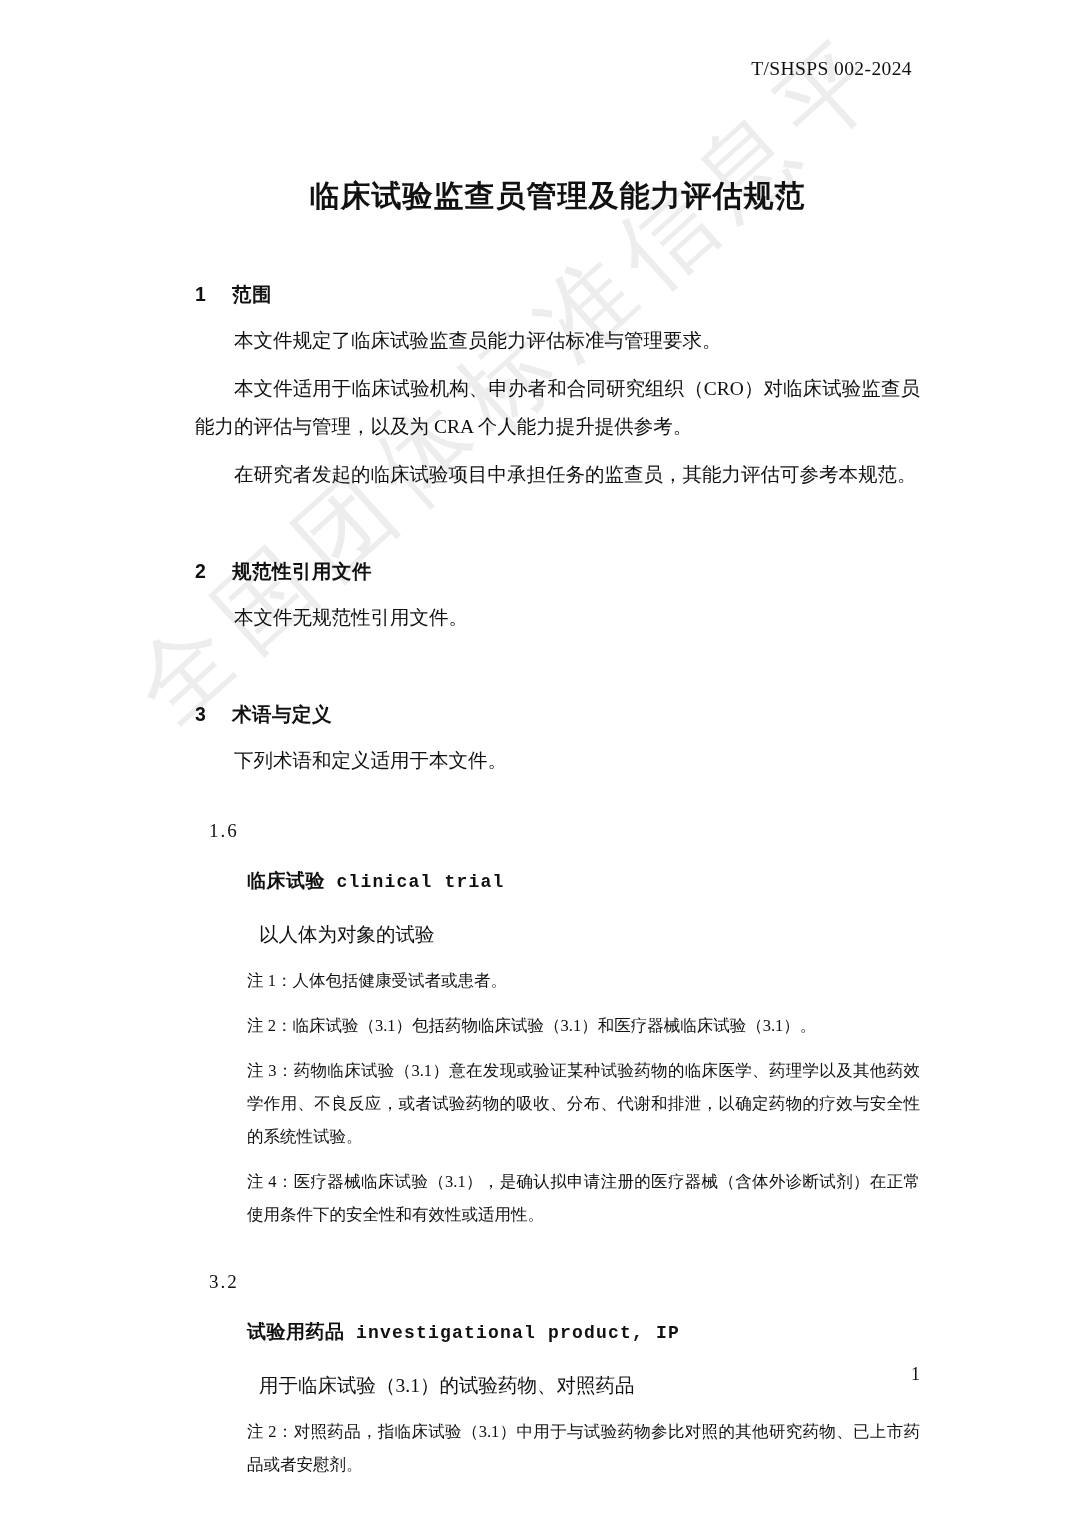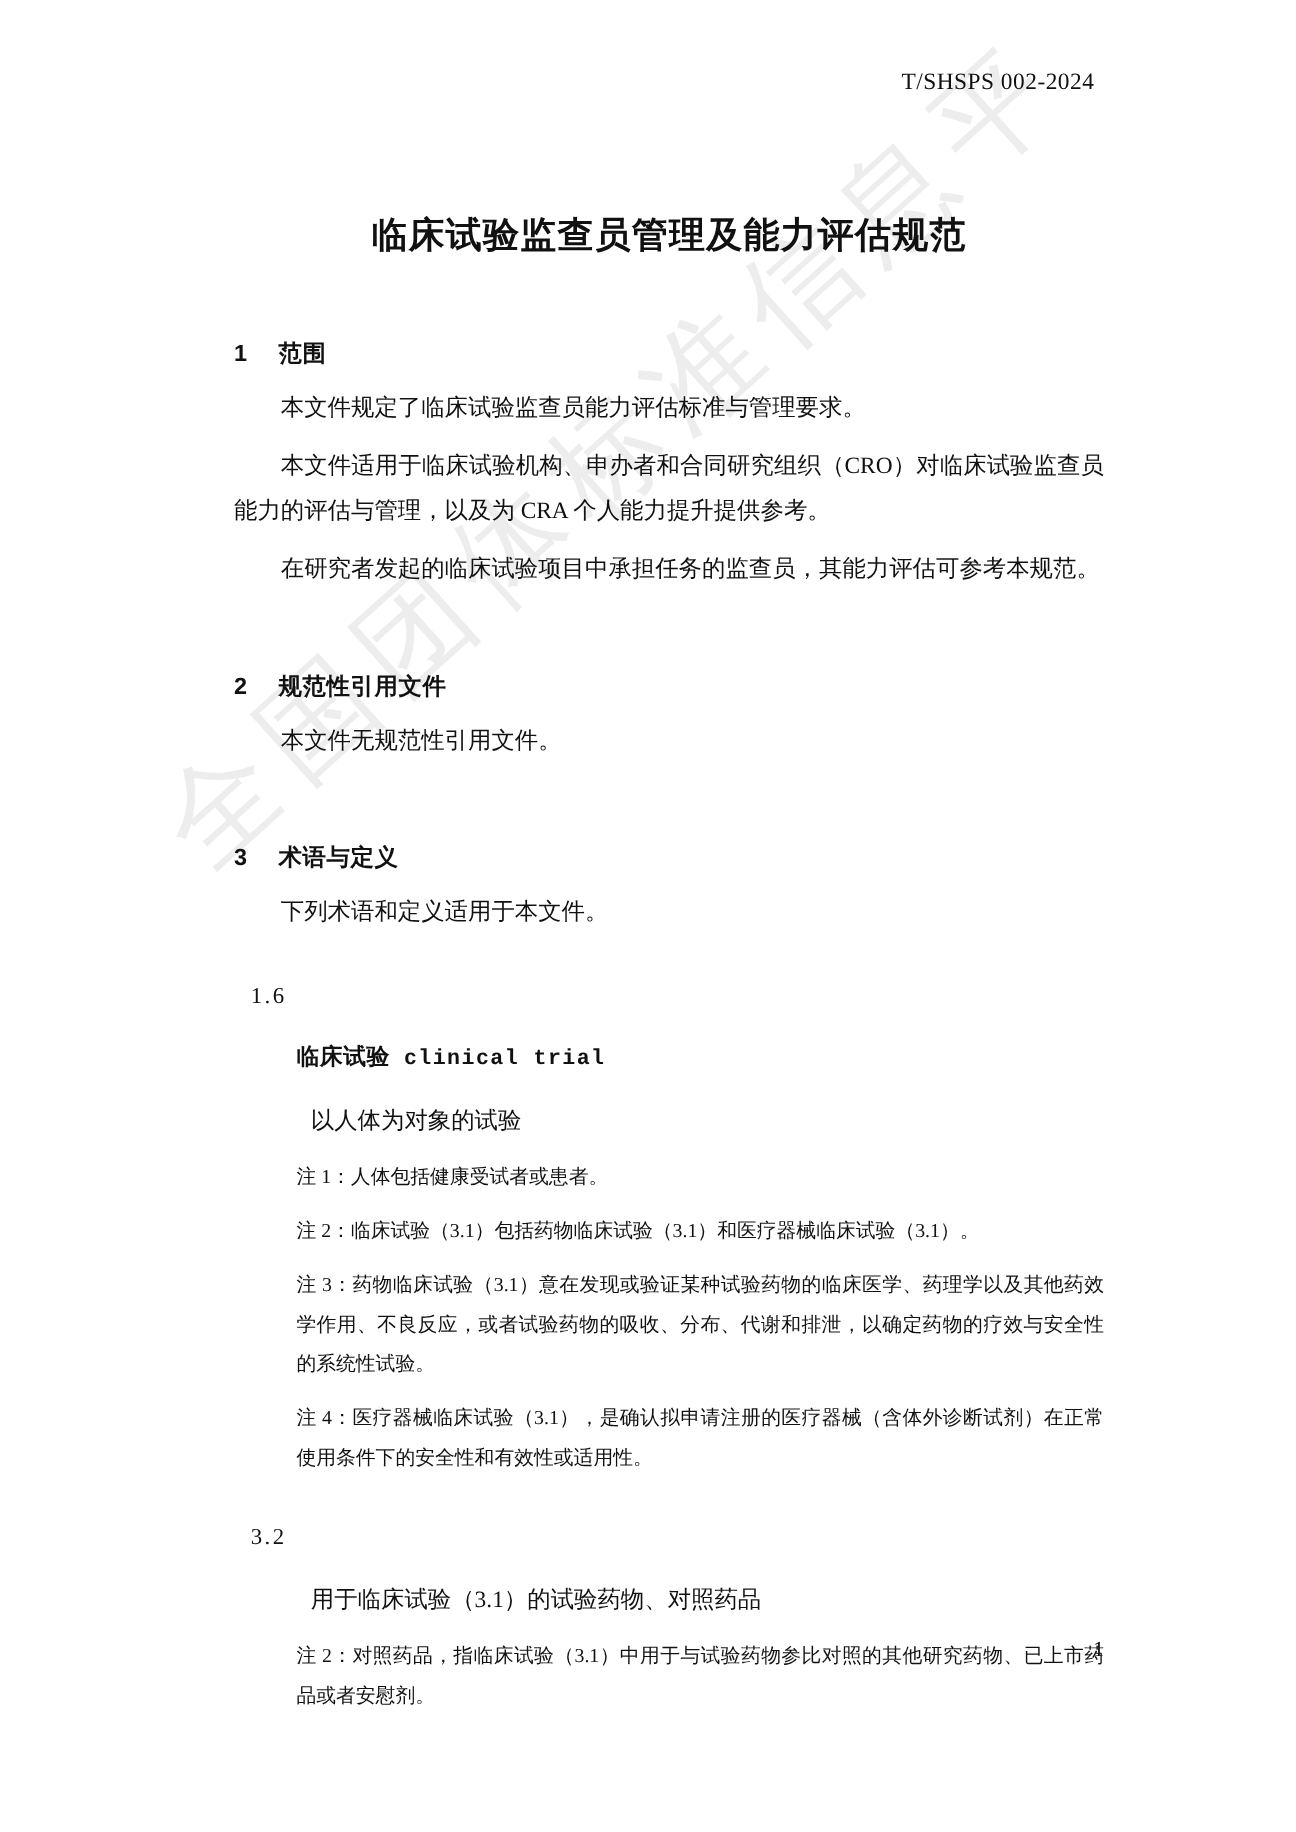--- a/index.html
+++ b/index.html
@@ -171,20 +171,23 @@
     <div class="term">
       <span>临床试验</span>&nbsp;&nbsp;<span class="en">clinical trial</span>
     </div>
     <div class="term-def">以人体为对象的试验</div>
     <div class="note">注 1：人体包括健康受试者或患者。</div>
     <div class="note">注 2：临床试验（3.1）包括药物临床试验（3.1）和医疗器械临床试验（3.1）。</div>
     <div class="note">注 3：药物临床试验（3.1）意在发现或验证某种试验药物的临床医学、药理学以及其他药效学作用、不良反应，或者试验药物的吸收、分布、代谢和排泄，以确定药物的疗效与安全性的系统性试验。</div>
     <div class="note">注 4：医疗器械临床试验（3.1），是确认拟申请注册的医疗器械（含体外诊断试剂）在正常使用条件下的安全性和有效性或适用性。</div>
 
     <div class="clause-num">3.2</div>
+    <div class="term">
+      <span>试验用药品</span>&nbsp;&nbsp;<span class="en">investigational product, IP</span>
+    </div>
     <div class="term-def">用于临床试验（3.1）的试验药物、对照药品</div>
     <div class="note">注 2：对照药品，指临床试验（3.1）中用于与试验药物参比对照的其他研究药物、已上市药品或者安慰剂。</div>
 
   </div>
 
   <div class="page-num">1</div>
 
 </div>
 
 </body></html>

